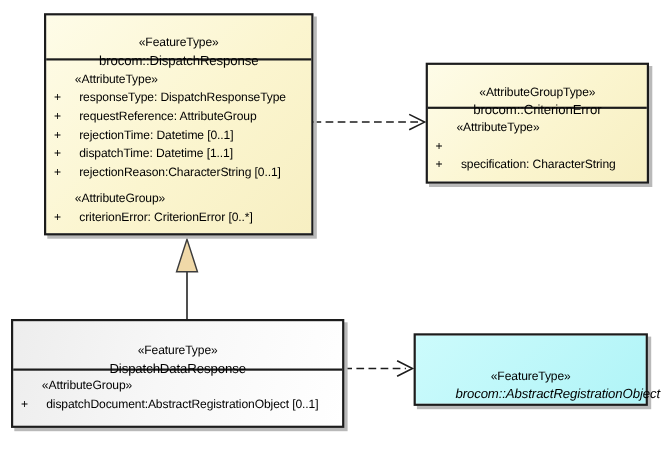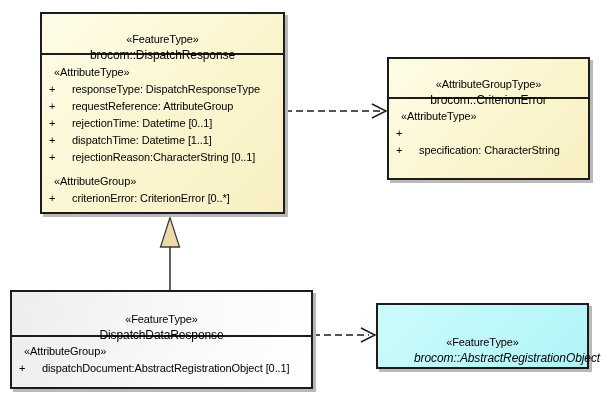--- a/index.html
+++ b/index.html
@@ -19,21 +19,21 @@
   .box-title{
     box-sizing:border-box;text-align:center;
     border-bottom:2px solid #1c1c1c;
     display:flex;flex-direction:column;justify-content:center;
   }
   .box-title.no-divider{border-bottom:none;}
   .stereo{font-size:11px;line-height:15px;letter-spacing:-0.1px;white-space:nowrap;margin-top:28px;}
   .cls-name{font-size:12px;line-height:16px;font-weight:normal;letter-spacing:-0.1px;white-space:nowrap;}
   .cls-name.abstract{font-style:italic;padding-left:36px;}
   .box-body{box-sizing:border-box;padding-top:9px;font-size:11px;letter-spacing:-0.1px;}
-  .stereo-line{padding-left:12px;height:17px;line-height:17px;white-space:nowrap;}
+  .stereo-line{padding-left:26px;height:17px;line-height:17px;white-space:nowrap;}
   .attr-line{padding-left:7px;height:17px;line-height:17px;white-space:nowrap;display:flex;}
   .attr-line .vis{width:23px;flex:0 0 23px;}
   .gap-top{margin-top:7px;}
 </style>
 </head>
 <body>
 
 <div class="canvas">
 
   <svg class="connector-layer" width="601" height="420" viewBox="0 0 601 420">
@@ -82,21 +82,21 @@
         <span>rejectionReason:CharacterString [0..1]</span>
       </div>
       <div class="stereo-line gap-top">«AttributeGroup»</div>
       <div class="attr-line">
         <span class="vis">+</span>
         <span>criterionError: CriterionError [0..*]</span>
       </div>
     </div>
   </div>
 
-  <div class="uml-box fill-yellow" style="left:387px;top:57px;width:203px;height:123px">
+  <div class="uml-box fill-yellow" style="left:387px;top:57px;width:203px;height:110px">
     <div class="box-title" style="height:40px">
       <div class="stereo">«AttributeGroupType»</div>
       <div class="cls-name">brocom::CriterionError</div>
     </div>
     <div class="box-body">
       <div class="stereo-line">«AttributeType»</div>
       <div class="attr-line">
         <span class="vis">+</span>
       </div>
       <div class="attr-line">

